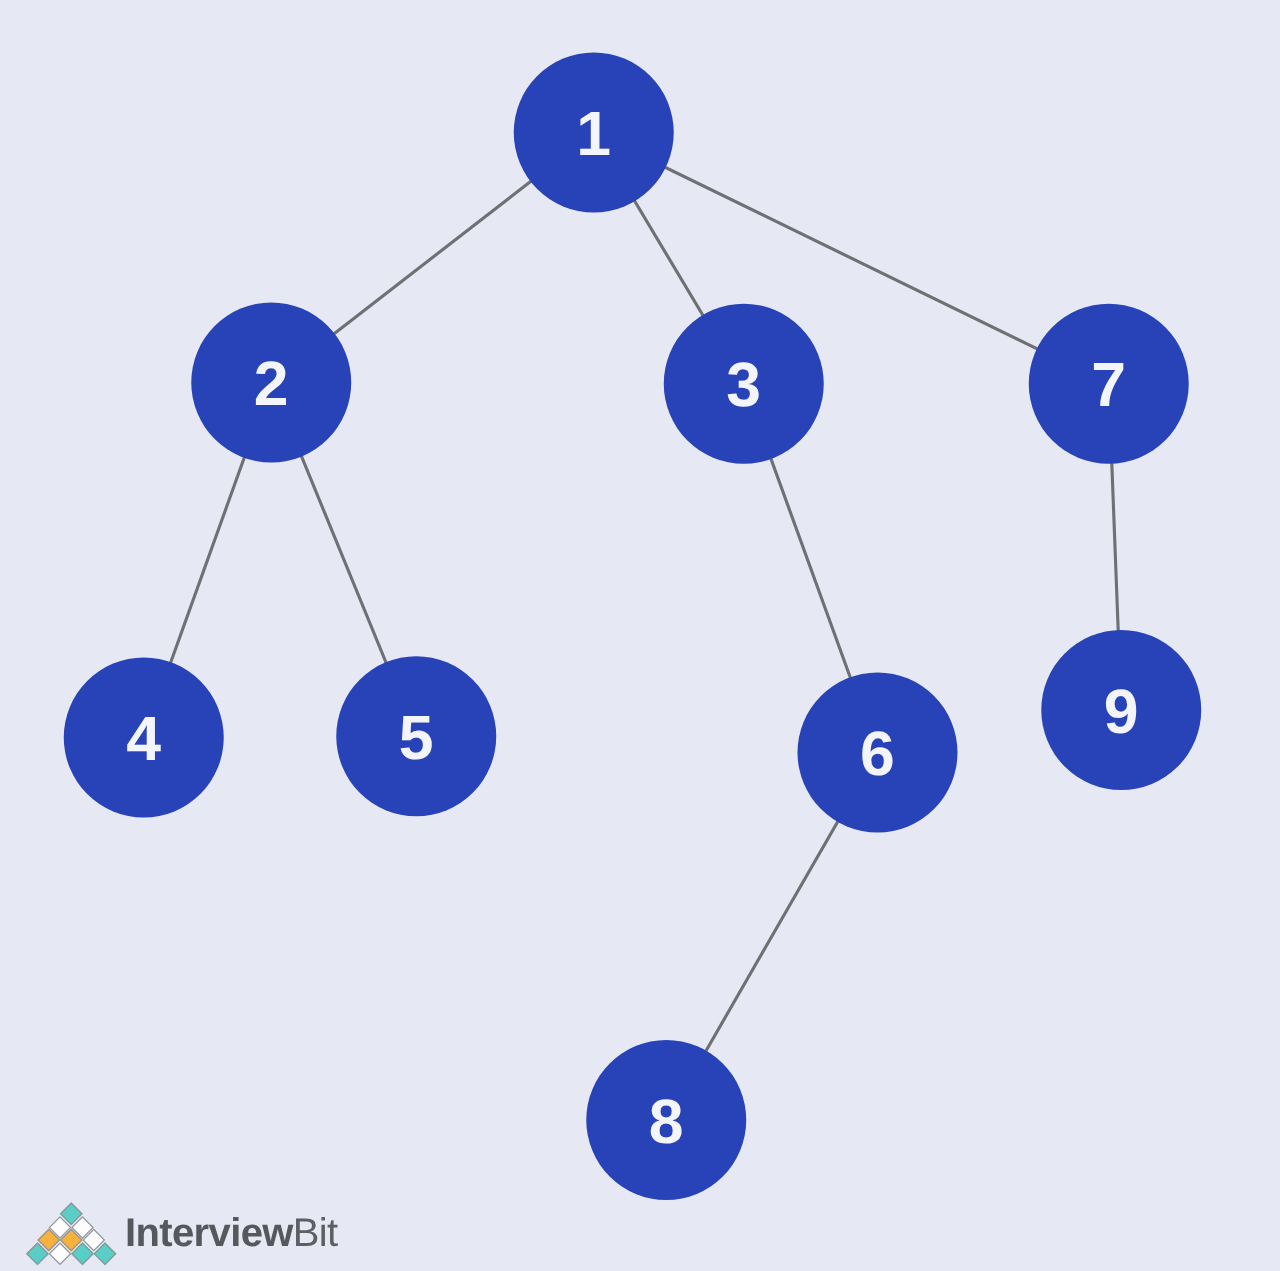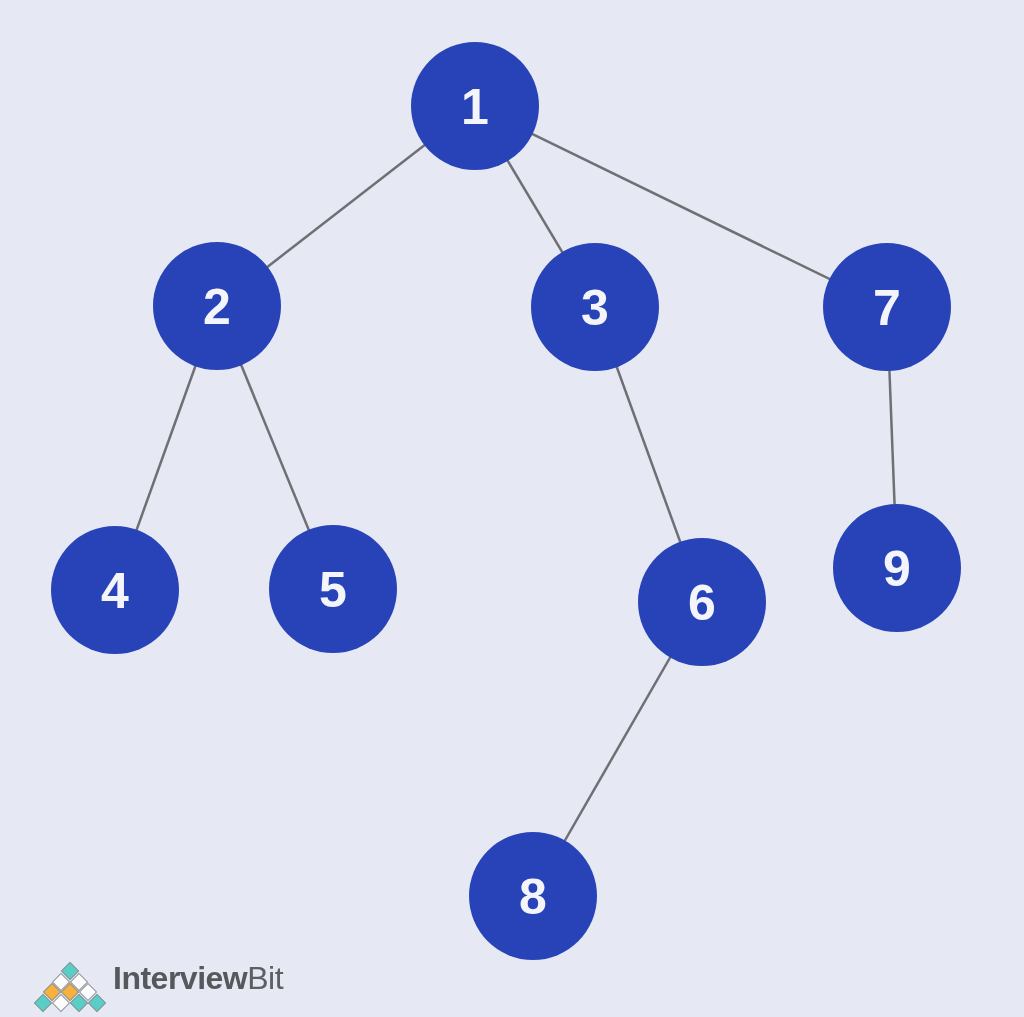--- a/index.html
+++ b/index.html
@@ -24,24 +24,24 @@
     left: 0;
   }
   .tree-svg text {
     font-family: "Liberation Sans", "DejaVu Sans", sans-serif;
     font-weight: 700;
     font-size: 50px;
     text-anchor: middle;
   }
   .logo {
     position: absolute;
-    left: 34px;
+    left: 21px;
     top: 962px;
     display: flex;
-    align-items: flex-start;
+    align-items: center;
     gap: 7px;
   }
   .logo-icon {
     position: relative;
     width: 72px;
     height: 51px;
     flex: 0 0 auto;
   }
   .diamond {
     position: absolute;

